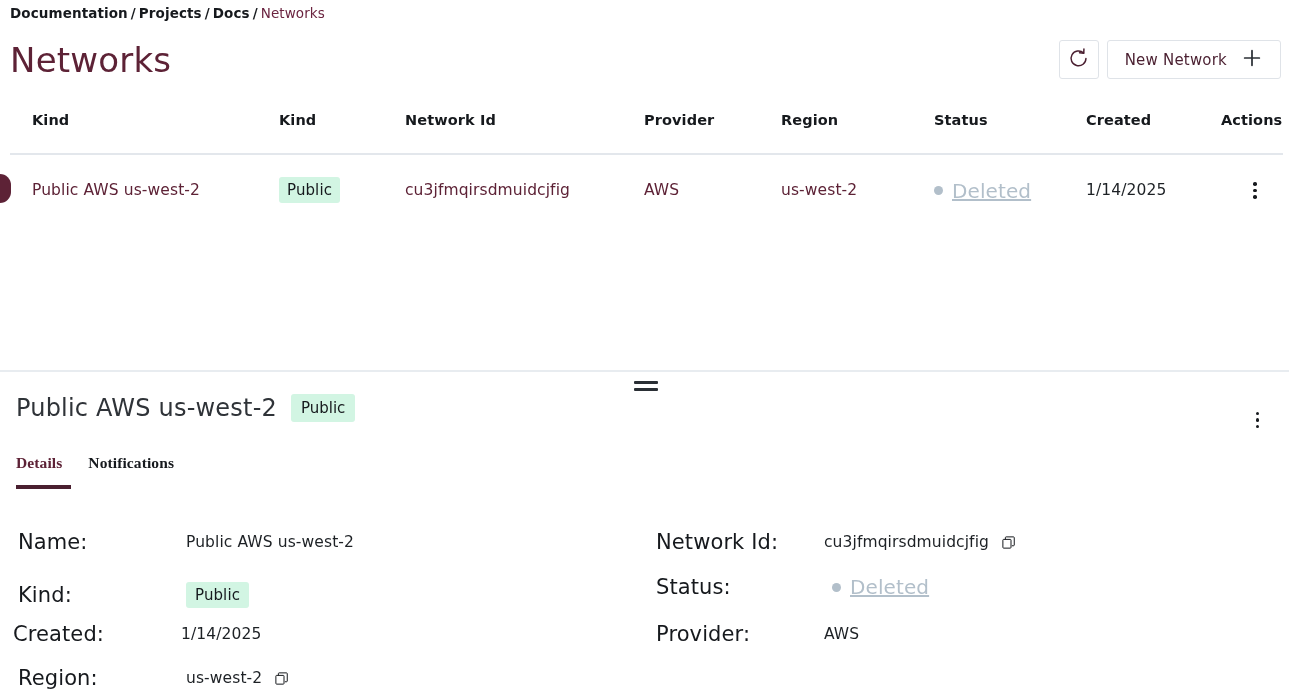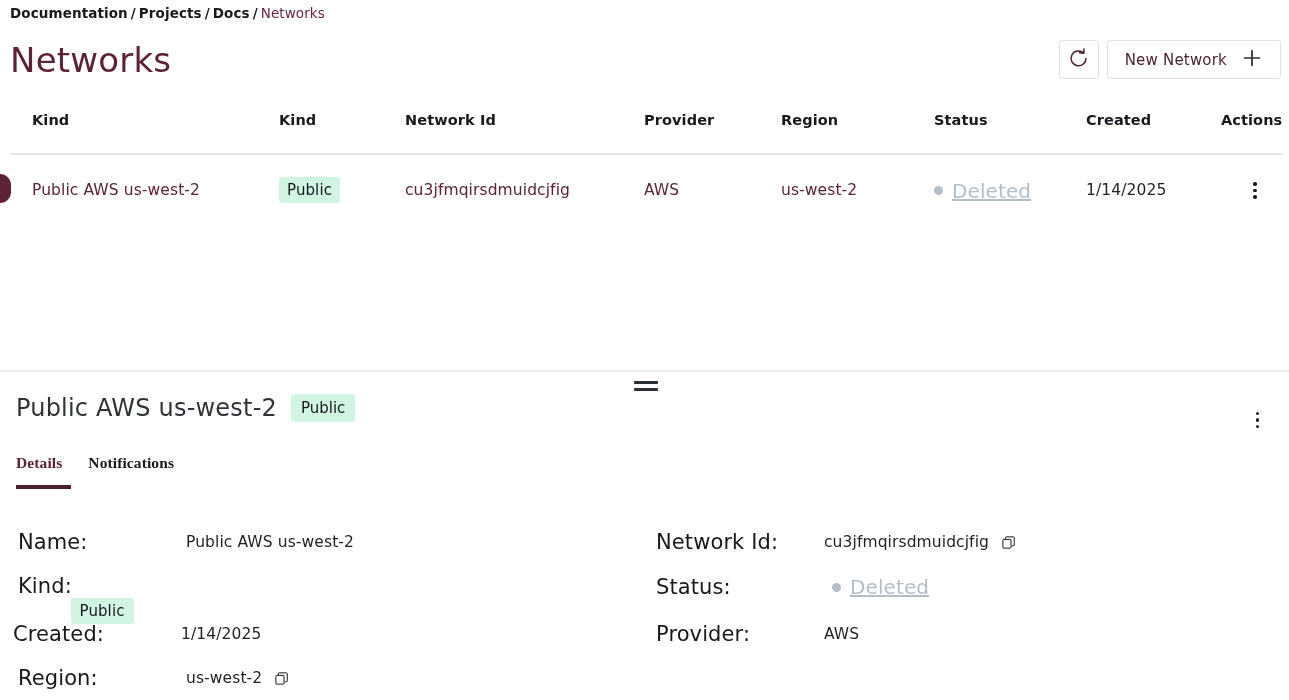--- a/index.html
+++ b/index.html
@@ -390,21 +390,21 @@
 </div>
 <div class="tab-underline"></div>
 
 <div class="detail-grid">
 
   <div class="field" style="left:18px; top:9px;">
     <span class="flabel" style="width:168px">Name:</span>
     <span class="fvalue">Public AWS us-west-2</span>
   </div>
 
-  <div class="field" style="left:18px; top:54px;flex-direction:column;">
+  <div class="field" style="left:18px; top:62px;">
     <span class="flabel" style="width:168px">Kind:</span>
     <span class="fvalue">
       <span class="detail-badge" style="line-height:26px;padding:0 9px;">Public</span>
     </span>
   </div>
 
   <div class="field" style="left:13px; top:101px;">
     <span class="flabel" style="width:168px">Created:</span>
     <span class="fvalue">1/14/2025</span>
   </div>

